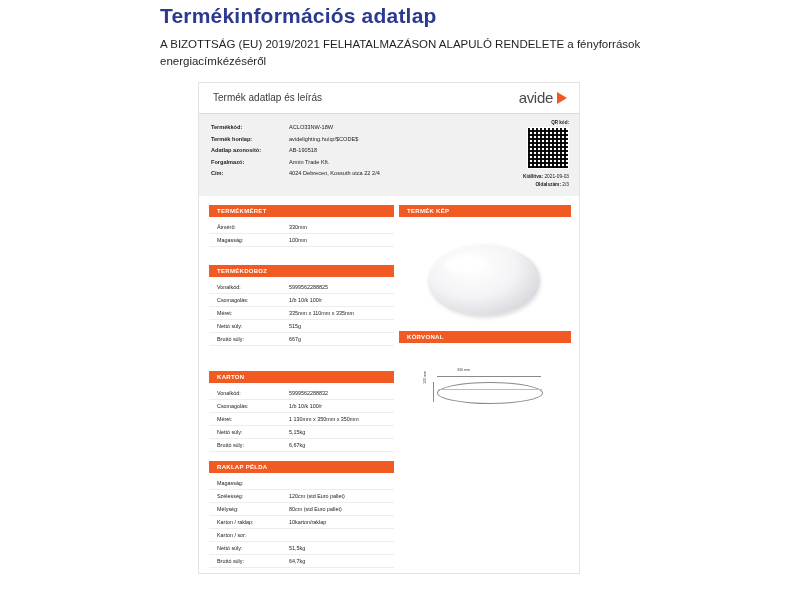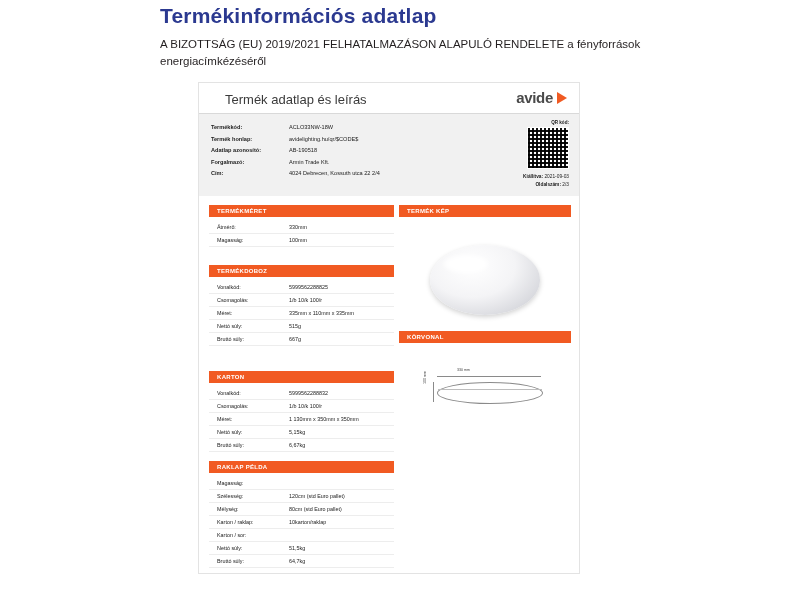--- a/index.html
+++ b/index.html
@@ -48,35 +48,34 @@
   }
   .sheet-header {
     position: relative;
     height: 30px;
     border-bottom: 1px solid #d9d9d9;
   }
   .sheet-header .title {
     position: absolute;
     left: 14px;
     top: 9px;
-    font-size: 13px;
+    font-size: 10px;
     color: #3a3a3a;
-    margin-left: 12px;
   }
   .brand {
     position: absolute;
     right: 12px;
     top: 6px;
     display: flex;
     align-items: center;
     gap: 4px;
   }
   .brand-name {
     font-size: 15px;
-    font-weight: bold;
+    font-weight: normal;
     color: #4a4a4a;
     letter-spacing: -0.3px;
   }
   .brand-tri {
     width: 0;
     height: 0;
     border-left: 10px solid #f05a22;
     border-top: 6px solid transparent;
     border-bottom: 6px solid transparent;
   }

